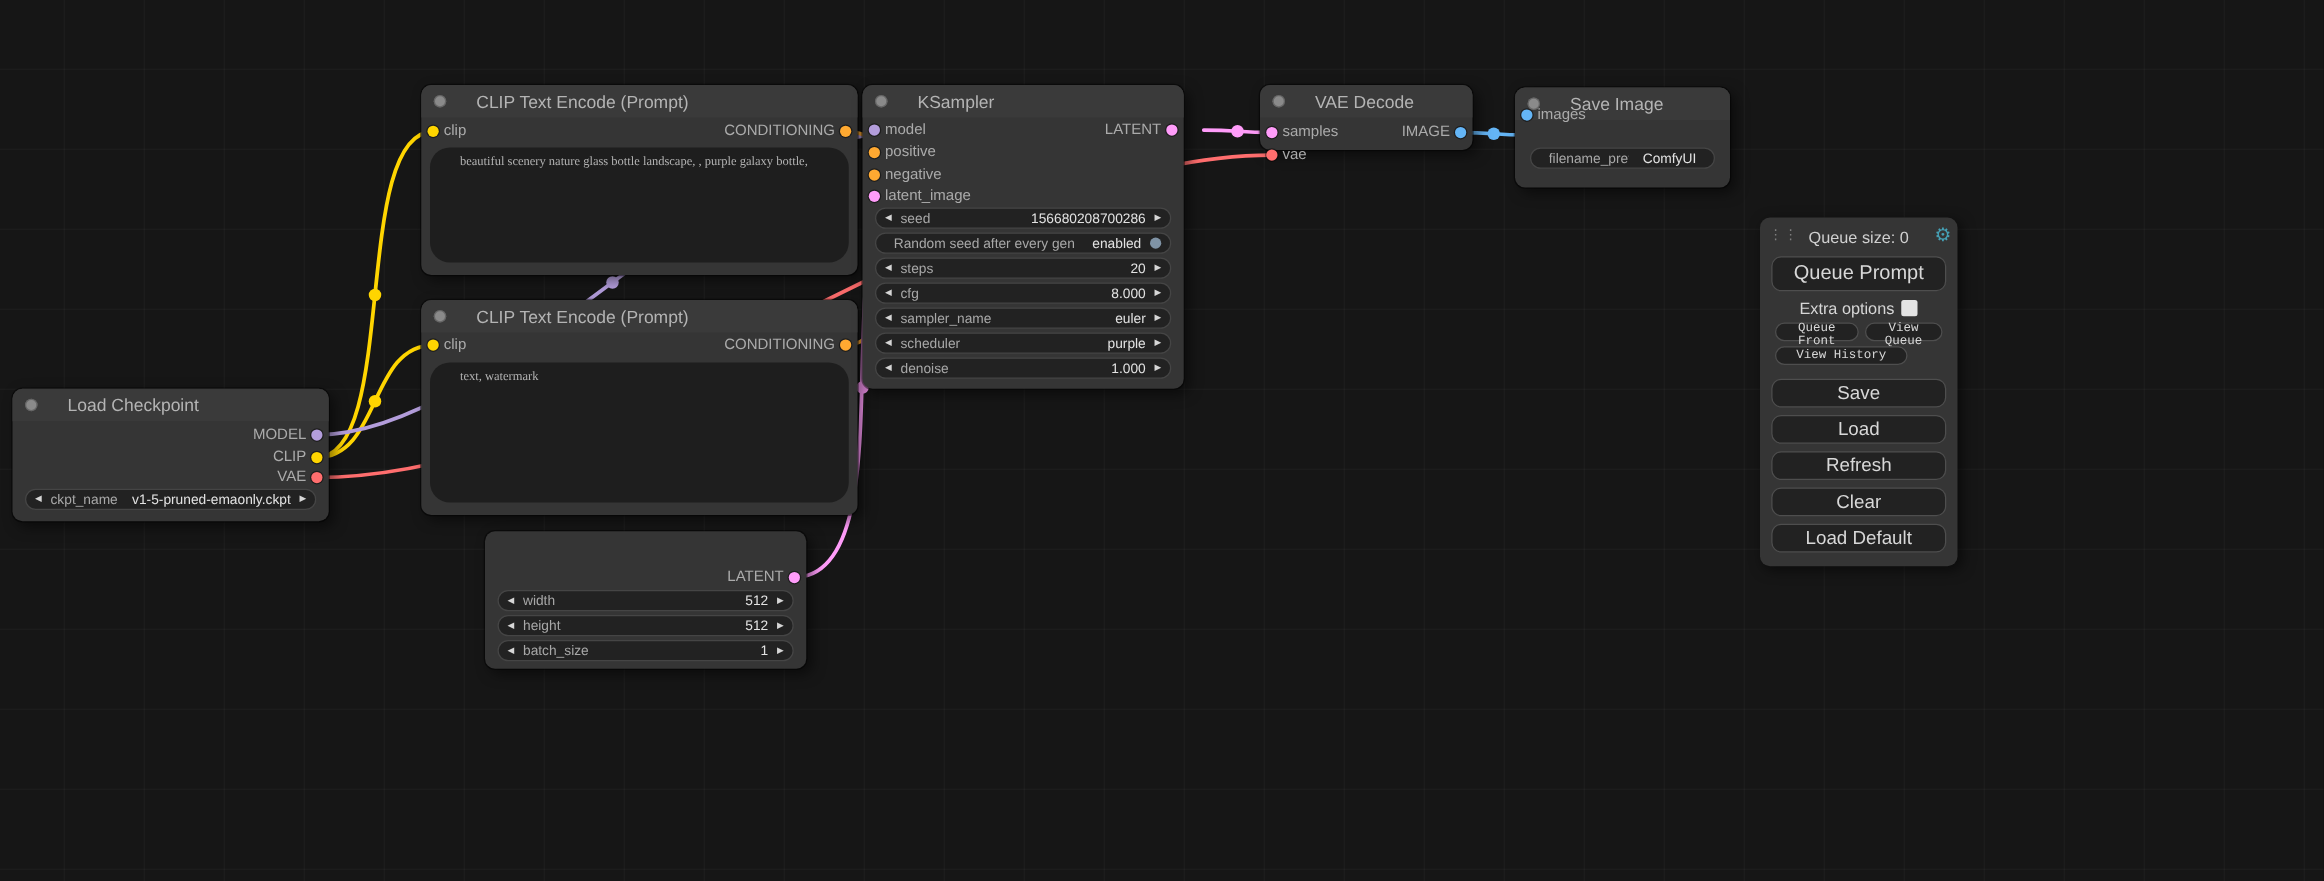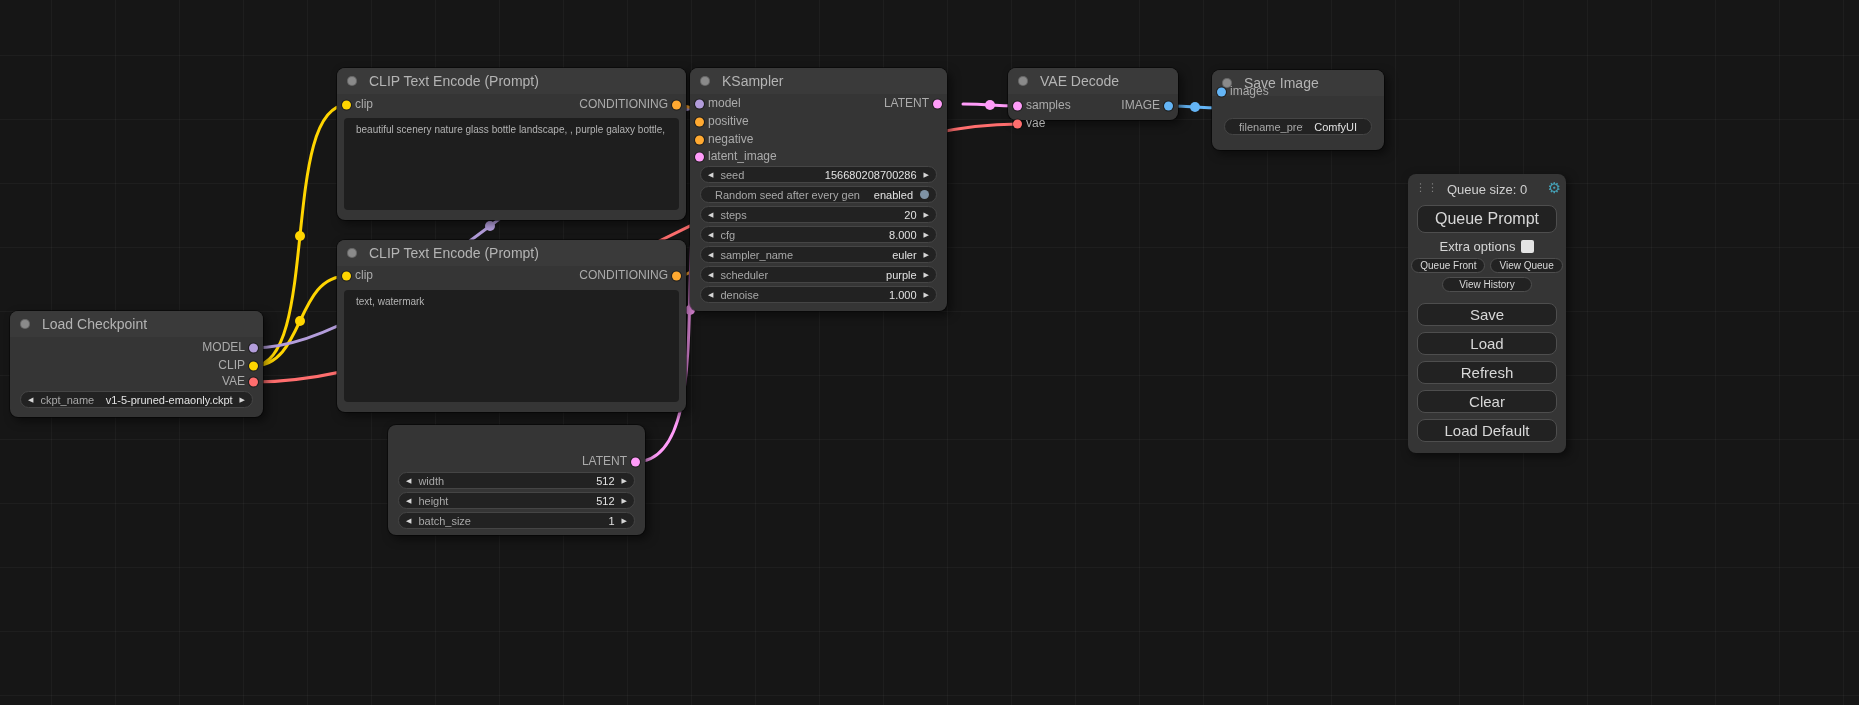--- a/index.html
+++ b/index.html
@@ -23,21 +23,21 @@
   .col-conditioning { --col: var(--c-conditioning); }
   .col-latent       { --col: var(--c-latent); }
   .col-image        { --col: var(--c-image); }
 
   
   .node {
     position:absolute; z-index:2; background:#353535; border-radius:8px;
     box-shadow:0 0 0 1px rgba(0,0,0,.45), 4px 4px 10px rgba(0,0,0,.5);
   }
   .ntitle {
-    height:26px; display:flex; align-items:center; gap:12px; padding:0 10px;
+    height:26px; display:flex; align-items:center; gap:24px; padding:0 10px;
     background:#3a3a3a; border-radius:8px 8px 0 0;
   }
   .ndot { width:10px; height:10px; border-radius:50%; background:#8a8a8a; flex:none;
           box-shadow: inset 0 0 0 1px rgba(0,0,0,.25); }
   .ntext { color:#b4b4b4; font-size:14px; white-space:nowrap; }
 
   .slot { position:absolute; height:16px; display:flex; align-items:flex-start;
           font-size:12px; color:#ababab; white-space:nowrap; }
   .slot.in  { left:0;  padding-left:18px; }
   .slot.out { right:0; padding-right:18px; }
@@ -51,23 +51,23 @@
     position:absolute; left:10px; right:10px; height:17px;
     background:#222; border:1px solid #454545; border-radius:9px;
     display:flex; align-items:center; padding:0 7px; font-size:11px;
   }
   .warrow { color:#d6d6d6; font-size:7px; flex:none; line-height:1; }
   .wlabel { color:#a8a8a8; margin:0 7px; flex:1; overflow:hidden; white-space:nowrap; }
   .wvalue { color:#e2e2e2; margin:0 7px 0 4px; text-align:right; white-space:nowrap; }
   .tdot   { width:9px; height:9px; border-radius:50%; background:var(--c-toggle); flex:none; }
 
   .wtext {
-    position:absolute; left:7px; right:7px; background:#1e1e1e; border-radius:4px;
-    color:#b3b3b3; font-family:Liberation Sans, sans-serif; font-size:10px;
-    line-height:1.4; padding:5px 12px; overflow:hidden;
+    position:absolute; left:7px; right:7px; background:#1e1e1e; border-radius:16px;
+    color:#b3b3b3; font-family:Liberation Serif, serif; font-size:10px;
+    line-height:1.4; padding:5px 24px; overflow:hidden;
   }
 
   
   .menu {
     position:absolute; left:1408px; top:174px; width:158px; z-index:10;
     background:#353535; border-radius:8px; padding-bottom:8px;
     box-shadow:3px 3px 10px rgba(0,0,0,.55);
     display:flex; flex-direction:column;
   }
   .menu-header { position:relative; height:24px; display:flex; align-items:center; justify-content:center; margin-top:3px; }
@@ -79,21 +79,21 @@
     background:#222; border:1px solid #4e4e4e; border-radius:8px; color:#d8d8d8;
     font-family:inherit; cursor:pointer; display:block;
   }
   .btn.big   { margin:3px 9px; height:23px; font-size:15px; }
   .btn.queue { margin:4px 9px 3px; height:28px; font-size:16px; }
   .btn.small { font-size:10px; height:15px; padding:0 8px; border-radius:9px; line-height:1; }
 
   .extra-row { display:flex; justify-content:center; align-items:center; gap:6px;
                color:#d6d6d6; font-size:13px; margin:3px 0 2px; }
   .checkbox  { width:13px; height:13px; background:#e4e4e4; border-radius:2px; display:inline-block; cursor:pointer; }
-  .small-row { display:flex; justify-content:center; gap:5px; margin:2px 0; }
+  .small-row { display:flex; justify-content:flex-start; gap:5px; margin:2px 12px;font-family:Liberation Mono, monospace; }
   .spacer    { height:6px; }
 </style>
 </head>
 <body>
 
 <div id="canvas">
 
   <svg class="wires" width="1859" height="705" viewBox="0 0 1859 705">
     <path class="wire col-clip" d="M253,366 C320,366 280,105 347,105"></path>
     <path class="wire col-clip" d="M253,366 C305,366 295,276 347,276"></path>

